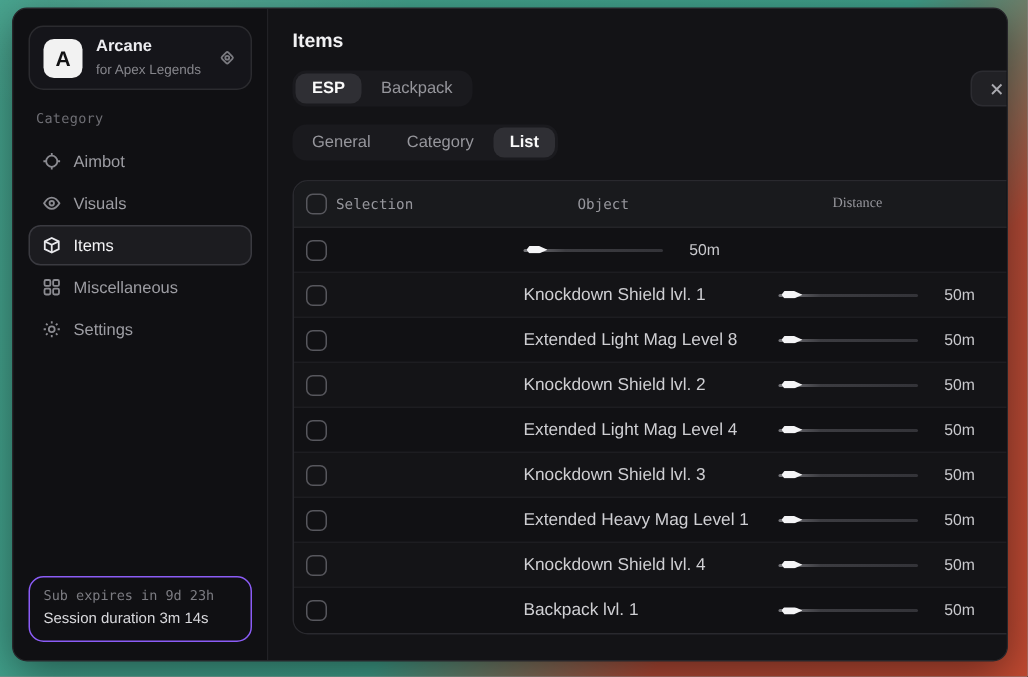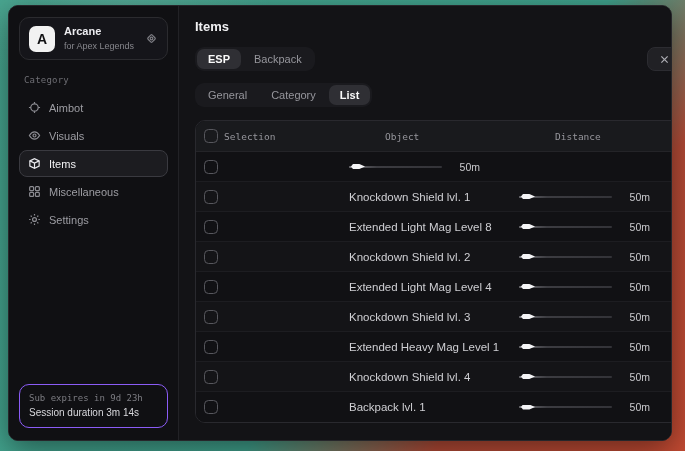--- a/index.html
+++ b/index.html
@@ -89,21 +89,21 @@
   }
   .trow{
     display:flex; align-items:center; height:30px;
     border-bottom:1px solid #1d1d21; background:#111114;
   }
   .trow:nth-child(even){ background:#141417; }
   .trow:last-child{ border-bottom:none; }
   .c-check{ flex:0 0 28px; padding-left:8px; display:flex; align-items:center; }
   .c-sel{ flex:0 0 125px; }
   .c-obj{ flex:0 0 170px; font-size:11.5px; color:#cfcfd3; }
-  .c-dist{ flex:0 0 97px; display:flex; align-items:center; }
+  .c-dist{ flex:0 0 97px; display:flex; align-items:center;font-family:Liberation Serif, serif; }
   .c-val{ flex:0 0 34px; text-align:right; font-size:10.5px; color:#c9c9cd; }
   .c-color{ flex:1; display:flex; justify-content:flex-end; padding-right:8px; }
   .checkbox{
     width:14px; height:14px; border:1.5px solid #57575d; border-radius:4.5px;
     background:transparent; display:inline-block;
   }
   .slider{ position:relative; width:93px; height:12px; display:flex; align-items:center; }
   .slider .track{
     width:100%; height:2px; border-radius:1px;
     background:linear-gradient(to right,#77777c,#3c3c41 30%,#333338);

